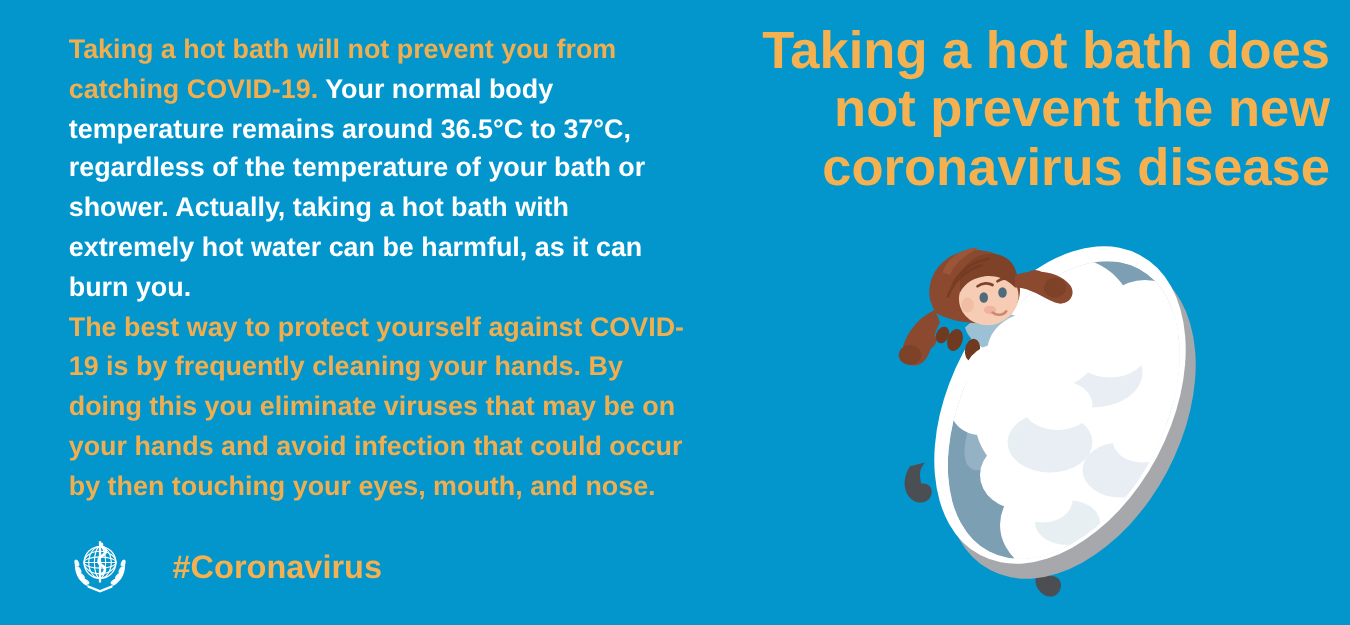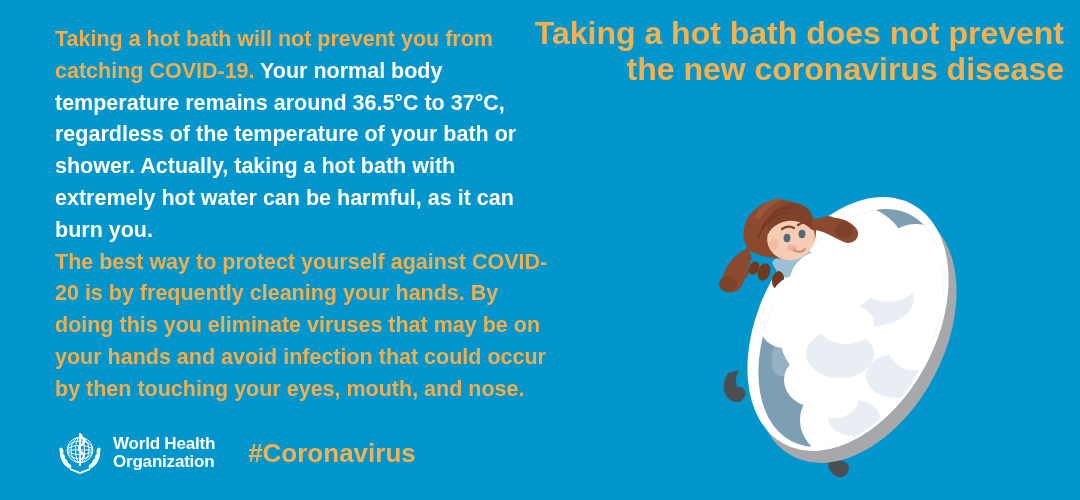--- a/index.html
+++ b/index.html
@@ -30,21 +30,21 @@
     display: block;
     color: #ffffff;
     font-size: 35px;
     font-weight: bold;
     letter-spacing: 0.5px;
     line-height: 1.02;
   }
   #headline-text {
     display: block;
     color: #f5b04f;
-    font-size: 32px;
+    font-size: 42px;
     font-weight: bold;
     line-height: 1.12;
     margin-top: 2px;
   }
 
   
   #body-copy {
     position: absolute;
     left: 55px;
     top: 24px;
@@ -107,21 +107,21 @@
 <body>
 
 <div id="poster">
 
   <div id="headline-block">
     <span id="headline-text">Taking a hot bath does not prevent the new coronavirus disease</span>
   </div>
 
   <div id="body-copy">
     <p><span class="tx-orange">Taking a hot bath will not prevent you from catching COVID-19.</span><span class="tx-white"> Your normal body temperature remains around 36.5°C to 37°C, regardless of the temperature of your bath or shower. Actually, taking a hot bath with extremely hot water can be harmful, as it can burn you.</span></p>
-    <p class="tx-orange">The best way to protect yourself against COVID-20 is by frequently cleaning your hands. By doing this you eliminate viruses that may be on your hands and avoid infection that could occur by then touching your eyes, mouth, and nose.</p>
+    <p class="tx-orange">The best way to protect yourself against COVID-19 is by frequently cleaning your hands. By doing this you eliminate viruses that may be on your hands and avoid infection that could occur by then touching your eyes, mouth, and nose.</p>
   </div>
 
   <div id="footer">
 
     <div id="who-logo">
       <svg id="who-emblem" viewBox="0 0 100 100">
         <g fill="none" stroke="#ffffff" stroke-width="1.9">
 
           <circle cx="50" cy="44" r="25.5"></circle>
 
@@ -148,24 +148,20 @@
           <ellipse cx="79" cy="66" rx="3.4" ry="6" transform="rotate(40 79 66)"></ellipse>
           <ellipse cx="72" cy="75" rx="3.4" ry="5.6" transform="rotate(52 72 75)"></ellipse>
         </g>
 
         <path d="M30 80 L50 88 L70 80 L70 84 L50 92 L30 84 Z" fill="#ffffff"></path>
 
         <rect x="48.2" y="10" width="3.6" height="66" fill="#ffffff"></rect>
         <path d="M51 18 C60 20 62 28 55 32 C47 36 45 44 52 48 C60 52 60 60 51 63" fill="none" stroke="#ffffff" stroke-width="4.2" stroke-linecap="round"></path>
         <circle cx="52" cy="15.5" r="3.4" fill="#ffffff"></circle>
       </svg>
-      <div id="who-wordmark">
-        <span>World Health</span>
-        <span>Organization</span>
-      </div>
     </div>
 
     <div class="hashtag" id="hashtag-coronavirus">#Coronavirus</div>
 
   </div>
 
   <div id="bathtub-illustration">
     <svg viewBox="0 0 340 310">
       <defs>
         <clipPath id="tubInnerClip">

